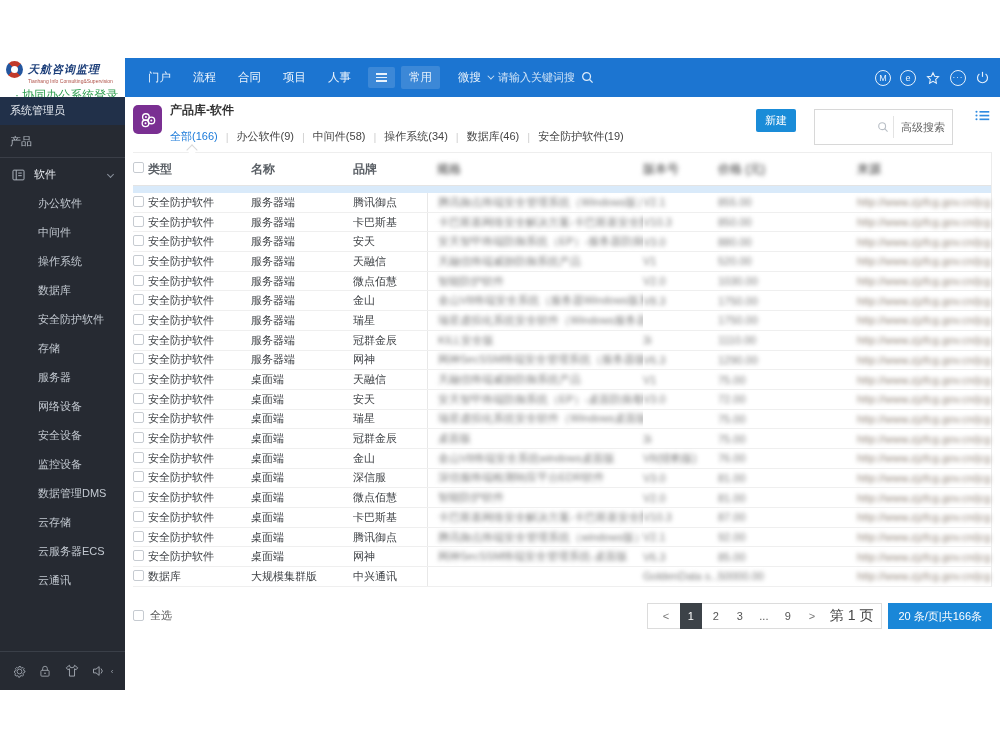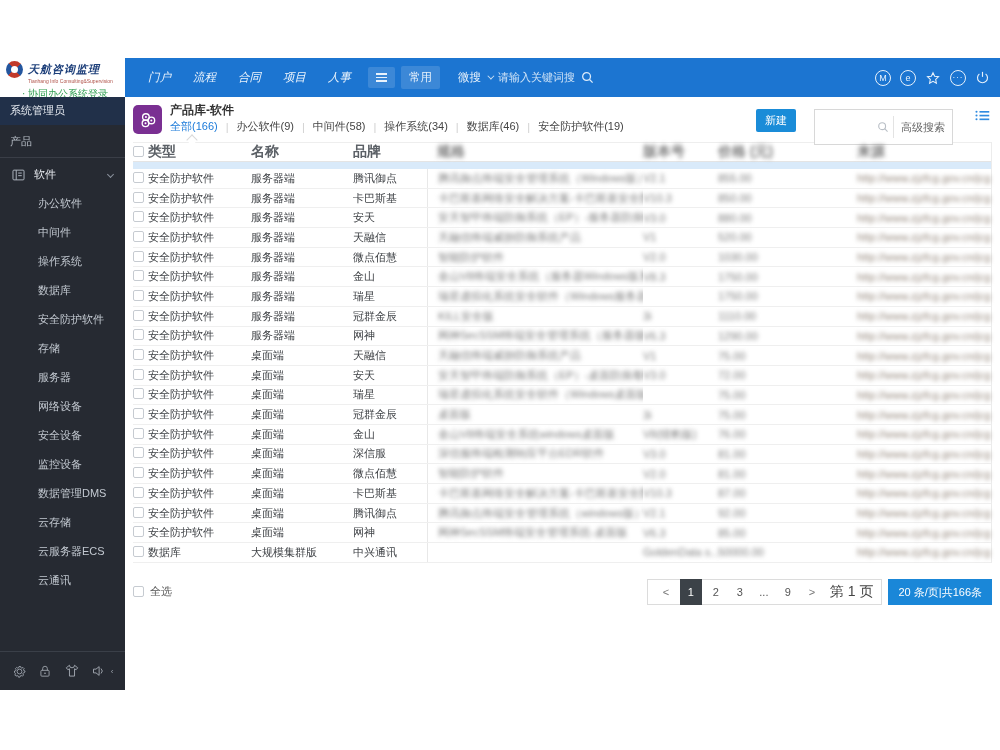--- a/index.html
+++ b/index.html
@@ -11,23 +11,23 @@
   
   .topbar { display:flex; height:39px; }
   .logo-box { width:125px; background:#fff; padding:3px 6px 2px 6px; }
   .logo-row { display:flex; align-items:center; gap:5px; }
   .pinwheel { width:17px; height:17px; border-radius:50%;
     background:conic-gradient(#c23a2b 0 50deg,#24569e 50deg 140deg,#c23a2b 140deg 230deg,#24569e 230deg 320deg,#c23a2b 320deg);
     position:relative; flex:0 0 auto; }
   .pinwheel::after { content:''; position:absolute; inset:5px; background:#fff; border-radius:50%; }
   .logo-title { font-size:11px; font-weight:bold; color:#1d3f7a; letter-spacing:1px; line-height:11px;font-style:italic; }
   .logo-sub { font-size:5px; color:#b0534a; filter:blur(.4px); line-height:6px; margin-left:22px; }
-  .logo-link { font-size:10px; color:#2e9e50; margin:3px 0 0 16px; }
+  .logo-link { font-size:12px; color:#2e9e50; margin:3px 0 0 9px; }
   .navbar { flex:1; background:#1c75d1; display:flex; align-items:center; color:#eaf3fc; font-size:11.5px; position:relative; }
-  .nav-item { padding:0 11px; cursor:pointer;font-style:italic; }
+  .nav-item { padding:0 11px; cursor:pointer; }
   .nav-box { display:flex; align-items:center; background:rgba(255,255,255,.14); border-radius:2px; padding:4px 8px; margin-left:6px; cursor:pointer; }
   .hamburger { display:inline-block; width:11px; }
   .hamburger i { display:block; height:1.4px; background:#eaf3fc; margin:2px 0; }
   .wsearch { display:flex; align-items:center; margin-left:18px; gap:6px; }
   .chev { display:inline-block; width:5px; height:5px; border-right:1.3px solid #cfe2f5; border-bottom:1.3px solid #cfe2f5; transform:rotate(45deg) translateY(-2px); }
   .placeholder { color:#cfe3f7; font-size:11px; }
   .top-icons { position:absolute; right:10px; top:0; height:39px; display:flex; align-items:center; gap:9px; }
   .cicon { width:16px; height:16px; border:1.2px solid #e7f1fb; border-radius:50%; color:#e7f1fb; font-size:9px;
     display:flex; align-items:center; justify-content:center; cursor:pointer; }
   .svgicon { display:flex; align-items:center; justify-content:center; cursor:pointer; }
@@ -46,37 +46,37 @@
     display:flex; align-items:center; justify-content:space-evenly; }
   .sb-footer .svgicon { opacity:.9; }
   .sb-foot-caret { color:#9aa1ab; font-size:8px; margin-left:-7px; }
 
   
   .main { flex:1; background:#fff; min-height:593px; position:relative; }
   .page-head { position:relative; padding:6px 8px 0 8px; display:flex; }
   .page-icon { width:29px; height:29px; background:#7a2f92; border-radius:5px; margin:2px 8px 0 0; flex:0 0 auto;
     display:flex; align-items:center; justify-content:center; }
   .page-title { font-size:12px; font-weight:bold; color:#333; line-height:15px; }
-  .tabs { list-style:none; display:flex; align-items:center; font-size:11px; margin-top:1px; }
+  .tabs { list-style:none; display:flex; align-items:center; font-size:11px; margin-top:11px; }
   .tabs li { color:#444; cursor:pointer; position:relative; }
   .tabs li.active { color:#1b7ad9; }
   .tabs li.active::after { content:''; position:absolute; left:18px; bottom:-10px; width:7px; height:7px; background:#fff;
     border-left:1px solid #d9d9d9; border-top:1px solid #d9d9d9; transform:rotate(45deg); z-index:3; }
   .tabs .sep { color:#d0d0d0; margin:0 8px; cursor:default; }
   .head-controls { position:absolute; right:10px; top:12px; display:flex; align-items:flex-start; gap:18px; }
   .btn-new { background:#1a8cd8; color:#fff; font-size:11px; border:none; border-radius:2px; padding:4px 9px; cursor:pointer; }
   .srch-group { display:flex; align-items:center; border:1px solid #d8d8d8; height:36px; background:#fff; }
   .srch-input { border:none; outline:none; width:58px; height:18px; font-size:11px; padding:0 4px; }
   .srch-mag { margin:0 4px; }
   .srch-adv { font-size:11px; color:#666; padding:0 7px; border-left:1px solid #e3e3e3; height:22px; line-height:22px; cursor:pointer; }
 
   
   .tablewrap { margin:8px 8px 0 8px; border-right:1px solid #ececec; }
   .tgrid { display:grid; grid-template-columns:15px 103px 102px 74px 216px 75px 139px 1fr; align-items:center; }
-  .thead { height:20px; border-top:1px solid #eee; border-bottom:1px solid #e4e4e4; font-size:14px; font-weight:bold; color:#5b6066; }
+  .thead { height:34px; border-top:1px solid #eee; border-bottom:1px solid #e4e4e4; font-size:12px; font-weight:bold; color:#5b6066; }
   .thead .cell.c-desc { border-left:none; }
   .hl-strip { height:7px; background:#d9eafa; }
   .trow { height:19.7px; border-bottom:1px solid #efefef; font-size:11px; color:#3f4246; }
   .cell { overflow:hidden; white-space:nowrap; text-overflow:clip; padding-right:6px; }
   .c-desc { border-left:1px solid #e8e8e8; padding-left:10px; height:100%; display:flex; align-items:center; }
   .thead .c-desc { border-left:1px solid transparent; }
   .bl { filter:blur(2.2px); color:#7e7e7e; }
   .bl-url { filter:blur(2.2px); color:#96897d; }
   .cb { width:11px; height:11px; border:1px solid #c6cbd1; border-radius:2px; background:#fff; display:inline-block; cursor:pointer; }
 

